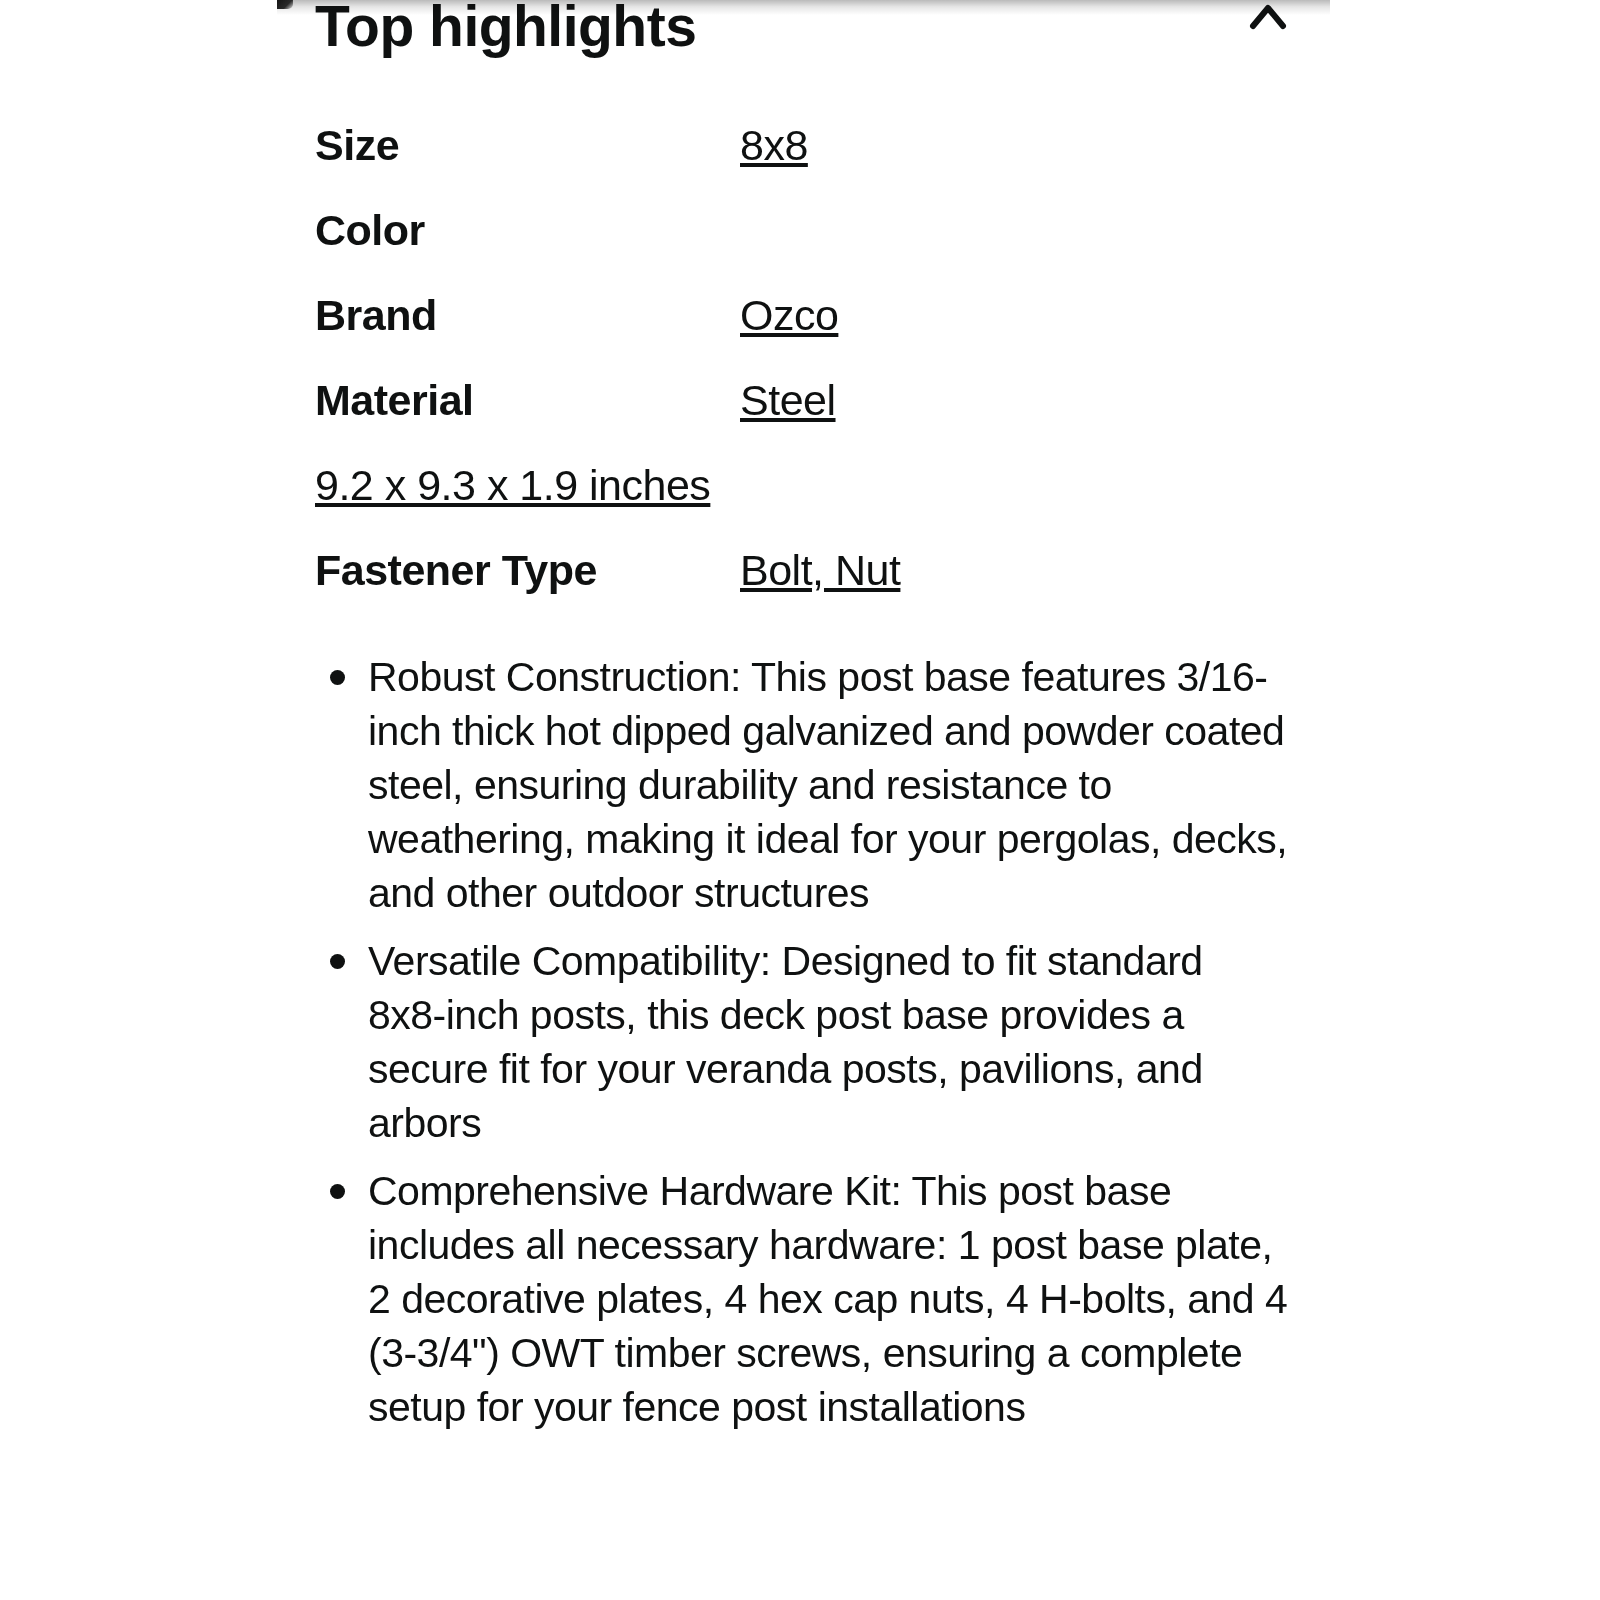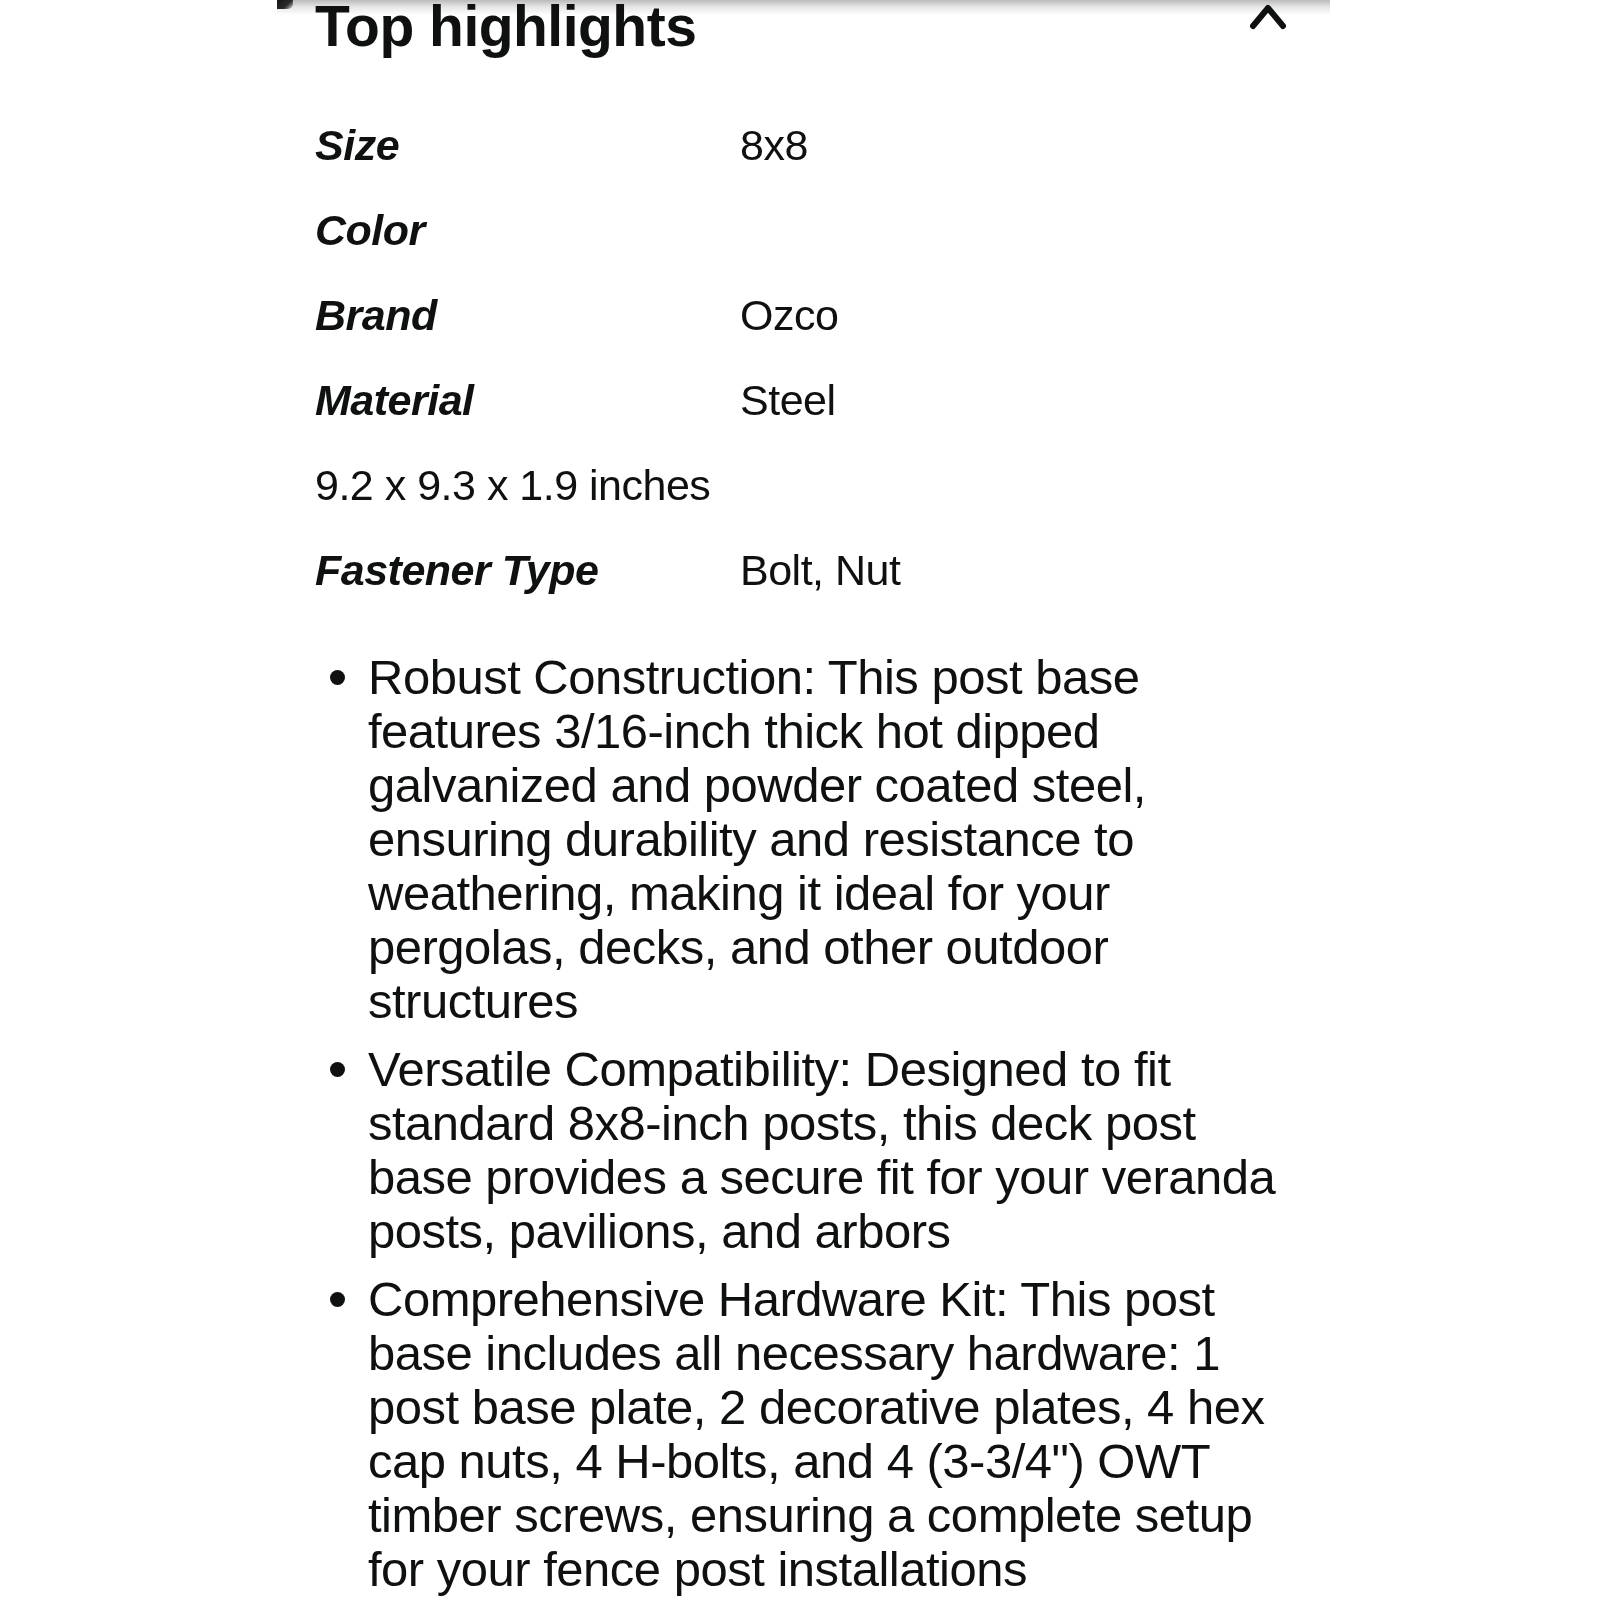--- a/index.html
+++ b/index.html
@@ -64,33 +64,32 @@
     align-items: flex-start;
     margin-bottom: 30px;
     font-size: 43px;
     line-height: 55px;
     letter-spacing: -0.5px;
   }
   .spec-label {
     flex: 0 0 425px;
     font-weight: 700;
     padding-right: 20px;
-    font-style: italic;
   }
-  .spec-value { flex: 1; font-weight: 400; }
+  .spec-value { flex: 1; font-weight: 400; text-decoration: underline; }
 
   .highlights {
     list-style: none;
     margin-top: 52px;
   }
   .highlight-item {
     display: flex;
     align-items: flex-start;
     margin-bottom: 14px;
-    font-size: 49px;
+    font-size: 41px;
     line-height: 54px;
     letter-spacing: -0.5px;
   }
   .bullet {
     flex: 0 0 53px;
   }
   .bullet::before {
     content: "";
     display: block;
     width: 15px; height: 15px;

